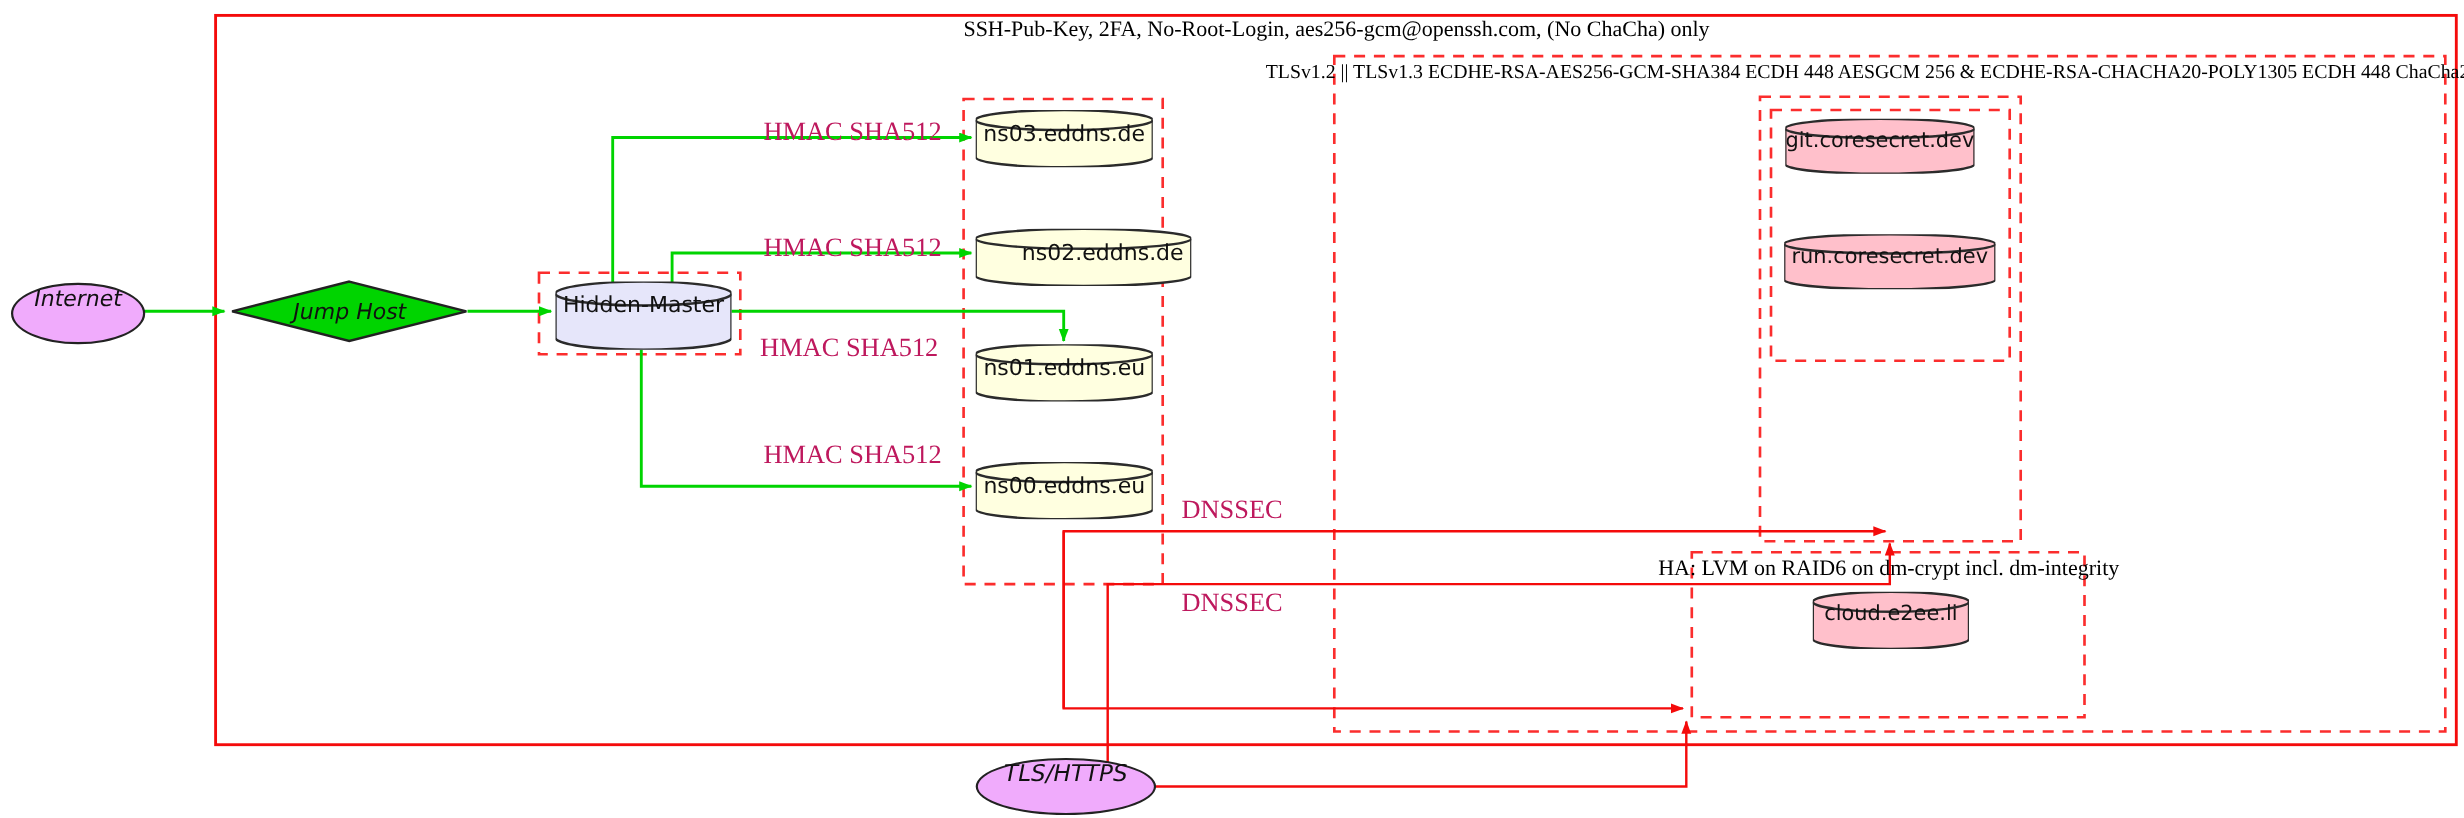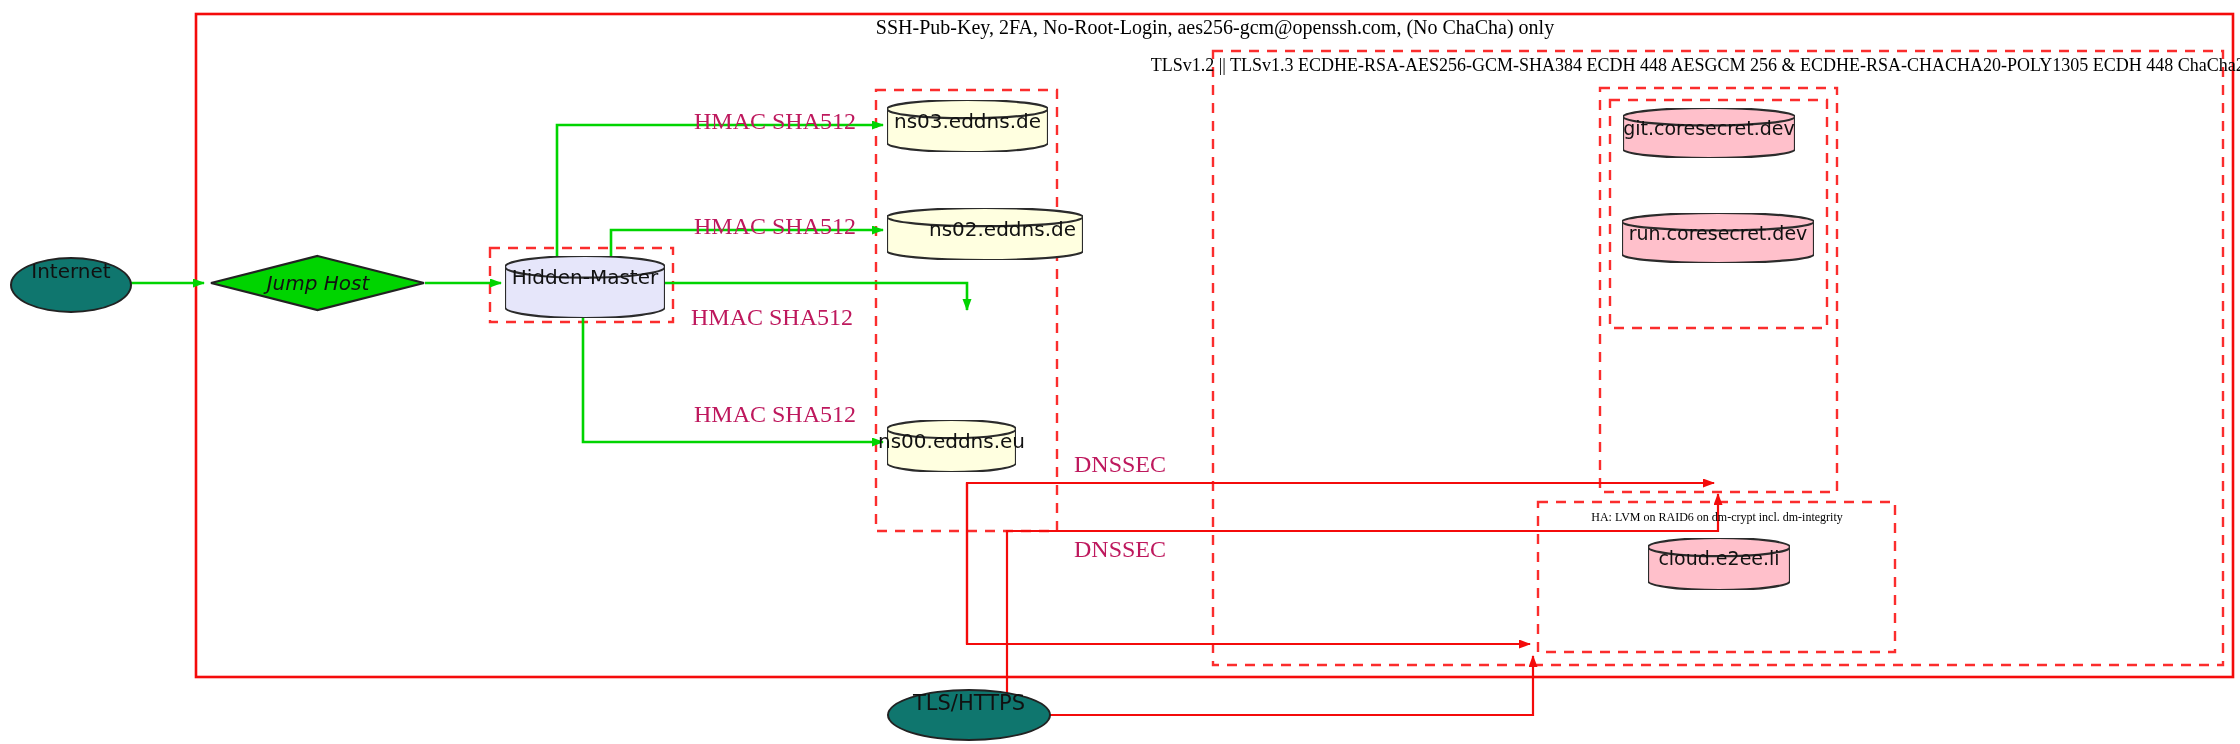--- a/index.html
+++ b/index.html
@@ -3,34 +3,34 @@
 <meta charset="utf-8">
 <style>
   html,body { margin:0; padding:0; background:#fff; }
   .canvas {
     position:relative; width:2240px; height:744px; background:#ffffff;
     font-family:"DejaVu Sans", sans-serif; color:#111; overflow:hidden;
   }
   svg.wires { position:absolute; left:0; top:0; width:2240px; height:744px; }
   .node { position:absolute; display:flex; align-items:flex-start; justify-content:center;
           font-size:20px; color:#111; white-space:nowrap; }
-  .ellip { border:2.4px solid #222; border-radius:50%; background:#0f766e; }
+  .ellip { border:2.4px solid #222; border-radius:50%; background:#f0abfc;font-style:italic; }
   .cyl { }
   .cyl > svg { position:absolute; inset:0; width:100%; height:100%; }
   .cyl > span { position:relative; padding-top:9px; }
   .diamond-label { position:absolute; display:flex; align-items:center; justify-content:center;
           font-size:20px; }
   .elabel { position:absolute; transform:translate(-50%,-50%);
             font-family:"Liberation Serif", serif; font-size:24px; color:#be185d;
             white-space:nowrap; }
   .clabel { position:absolute; transform:translate(-50%,-50%);
             font-family:"Liberation Serif", serif; color:#000000; white-space:nowrap; }
   .clabel.ssh { font-size:20px; }
   .clabel.tls { font-size:18px; }
-  .clabel.ha  { font-size:12px; }
+  .clabel.ha  { font-size:20px; }
   .small { font-size:19px; }
 </style>
 </head>
 <body>
 
 <div class="canvas">
 
   <svg class="wires" viewBox="0 0 2240 744">
     <defs>
       <marker id="ag" markerUnits="userSpaceOnUse" markerWidth="14" markerHeight="10" refX="11" refY="4.5" orient="auto">
@@ -90,22 +90,29 @@
   </div>
 
   <div class="node cyl" style="left:887px; top:208px; width:161px; height:52px;padding-left:35px;">
     <svg viewBox="0 0 100 40" preserveAspectRatio="none">
       <path d="M0,7 L0,33 A50,7 0 0 0 100,33 L100,7 A50,7 0 0 0 0,7 Z" fill="#ffffe0" stroke="#2b2b2b" stroke-width="2.2" vector-effect="non-scaling-stroke"></path>
       <path d="M0,7 A50,7 0 0 0 100,7" fill="none" stroke="#2b2b2b" stroke-width="2.2" vector-effect="non-scaling-stroke"></path>
     </svg>
     <span>ns02.eddns.de</span>
   </div>
 
+  <div class="node cyl" style="left:887px; top:313px; width:161px; height:52px;">
+    <svg viewBox="0 0 100 40" preserveAspectRatio="none">
+      <path d="M0,7 L0,33 A50,7 0 0 0 100,33 L100,7 A50,7 0 0 0 0,7 Z" fill="#ffffe0" stroke="#2b2b2b" stroke-width="2.2" vector-effect="non-scaling-stroke"></path>
+      <path d="M0,7 A50,7 0 0 0 100,7" fill="none" stroke="#2b2b2b" stroke-width="2.2" vector-effect="non-scaling-stroke"></path>
+    </svg>
+    <span>ns01.eddns.eu</span>
+  </div>
 
-  <div class="node cyl" style="left:887px; top:420px; width:129px; height:52px;">
+  <div class="node cyl" style="left:887px; top:420px; width:161px; height:52px;">
     <svg viewBox="0 0 100 40" preserveAspectRatio="none">
       <path d="M0,7 L0,33 A50,7 0 0 0 100,33 L100,7 A50,7 0 0 0 0,7 Z" fill="#ffffe0" stroke="#2b2b2b" stroke-width="2.2" vector-effect="non-scaling-stroke"></path>
       <path d="M0,7 A50,7 0 0 0 100,7" fill="none" stroke="#2b2b2b" stroke-width="2.2" vector-effect="non-scaling-stroke"></path>
     </svg>
     <span>ns00.eddns.eu</span>
   </div>
 
   <div class="node cyl small" style="left:1623px; top:108px; width:172px; height:50px;">
     <svg viewBox="0 0 100 40" preserveAspectRatio="none">
       <path d="M0,7 L0,33 A50,7 0 0 0 100,33 L100,7 A50,7 0 0 0 0,7 Z" fill="#ffc0cb" stroke="#2b2b2b" stroke-width="2.2" vector-effect="non-scaling-stroke"></path>

